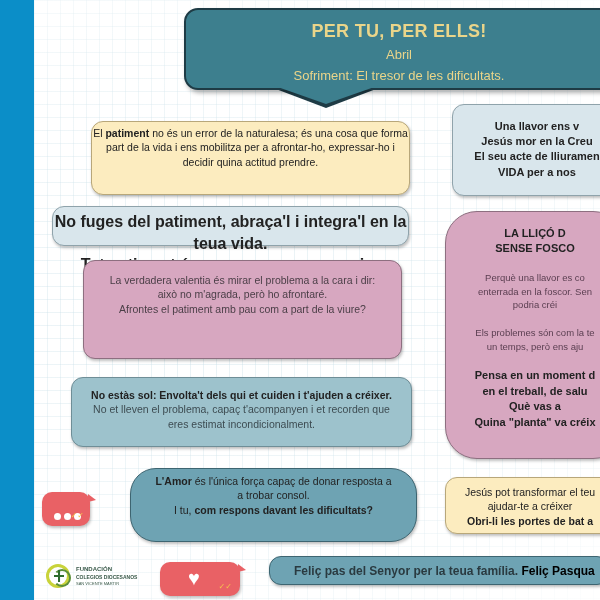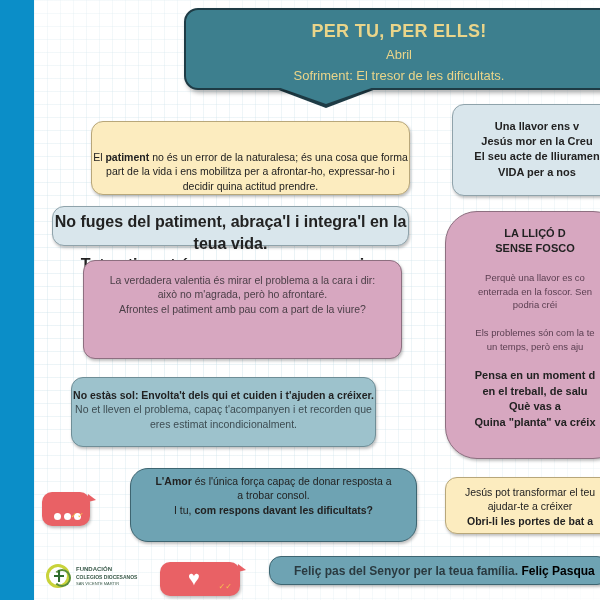--- a/index.html
+++ b/index.html
@@ -58,27 +58,27 @@
   .header .title { font-size: 18px; font-weight: bold; letter-spacing: 0.3px; }
   .header .month { font-size: 13px; margin-top: 2px; }
   .header .subtitle { font-size: 13px; margin-top: 3px; }
 
   .yellow { background: #fcecbf; border: 1px solid #b8a77a; }
   .lightblue { background: #d9e6ec; border: 1px solid #8fa3ab; }
   .pink { background: #d7a7c0; border: 1px solid #8d6f80; }
   .teal { background: #9dc2cc; border: 1px solid #6f8e97; }
   .tealdark { background: #6ea3b3; border: 1.5px solid #3e6571; }
 
-  .b-patiment { left: 91px; top: 121px; width: 319px; height: 74px; padding-top: 28px; }
+  .b-patiment { left: 91px; top: 121px; width: 319px; height: 74px; padding-top: 4px; }
   .b-llavor { left: 452px; top: 104px; width: 170px; height: 92px; padding-top: 14px; font-weight: bold; font-size: 11px; }
   .b-nofuges { left: 52px; top: 206px; width: 357px; height: 40px; padding-top: 4px; font-weight: bold; font-size: 16px; line-height: 1.35; }
   .b-valent { left: 83px; top: 260px; width: 319px; height: 99px; padding-top: 12px; }
   .b-lliço { left: 445px; top: 211px; width: 180px; height: 248px; padding-top: 14px; border-radius: 32px; }
-  .b-nosol { left: 71px; top: 377px; width: 305px; height: 70px; padding-top: 10px; }
-  .b-amor { left: 130px; top: 468px; width: 287px; height: 74px; padding-top: 5px; border-radius: 18px; }
+  .b-nosol { left: 71px; top: 377px; width: 341px; height: 70px; padding-top: 10px; }
+  .b-amor { left: 130px; top: 468px; width: 287px; height: 74px; padding-top: 5px; border-radius: 26px; }
   .b-jesus { left: 445px; top: 477px; width: 170px; height: 57px; padding-top: 7px; }
   .b-felic { left: 269px; top: 556px; width: 340px; height: 29px; padding-top: 6px; font-weight: bold; font-size: 12px; text-align: left; padding-left: 24px; color: #2a3a40; }
 
   .b-lliço .heading { font-weight: bold; font-size: 11px; line-height: 1.4; }
   .b-lliço .para { margin-top: 14px; font-size: 9.5px; color: #5a3e50; line-height: 1.45; }
   .b-lliço .question { margin-top: 14px; font-weight: bold; font-size: 11px; line-height: 1.45; }
 
   .bold { font-weight: bold; }
   .muted { color: #4a3e46; }
   .b-felic .highlight { color: #000000; }

